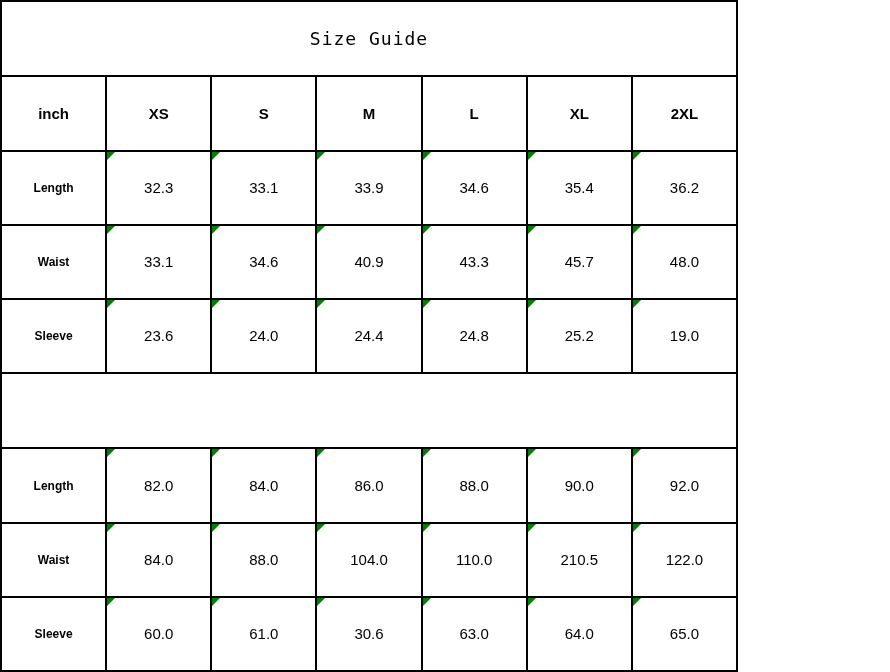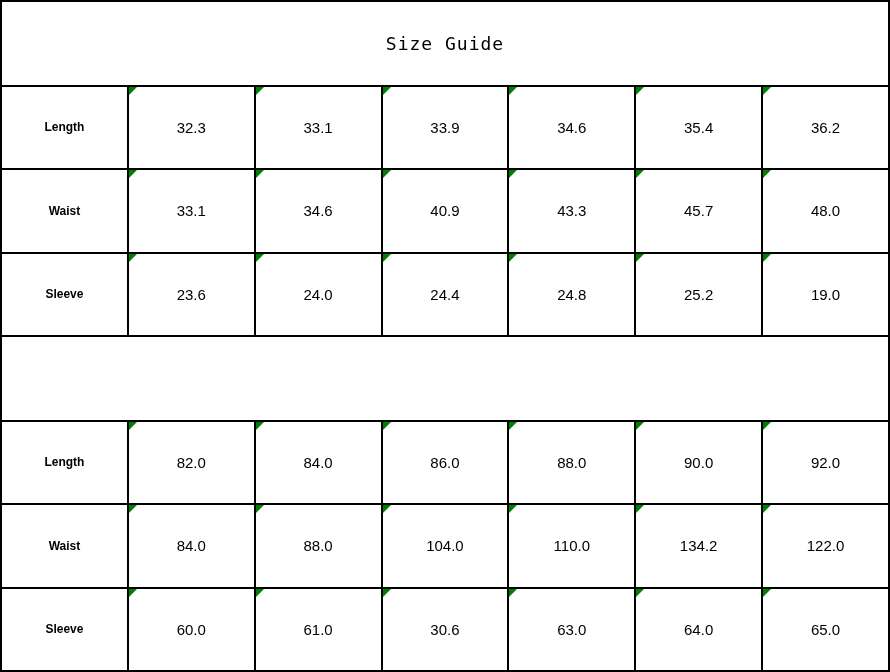--- a/index.html
+++ b/index.html
@@ -4,21 +4,21 @@
 <style>
   :root { --flag-green: #008000; --line: #000000; }
   * { box-sizing: border-box; }
   html, body { margin: 0; padding: 0; background: #ffffff; }
   .page {
     width: 890px;
     height: 672px;
     background: #ffffff;
   }
   table.size-guide {
-    width: 890px;
+    width: 738px;
     height: 672px;
     border-collapse: collapse;
     table-layout: fixed;
   }
   table.size-guide td {
     border: 2px solid var(--line);
     text-align: center;
     vertical-align: middle;
     position: relative;
     padding: 0;
@@ -69,20 +69,29 @@
 </head>
 <body>
 
 <div class="page">
   <table class="size-guide">
     <tbody>
         <tr>
       <td class="title-cell" colspan="7">Size Guide</td>
     </tr>
 
+    <tr>
+      <td class="unit-cell">inch</td>
+      <td class="size-cell">XS</td>
+      <td class="size-cell">S</td>
+      <td class="size-cell">M</td>
+      <td class="size-cell">L</td>
+      <td class="size-cell">XL</td>
+      <td class="size-cell">2XL</td>
+    </tr>
 
     <tr>
       <td class="label-cell">Length</td>
       <td class="value-cell"><span class="flag"></span><span>32.3</span></td>
       <td class="value-cell"><span class="flag"></span><span>33.1</span></td>
       <td class="value-cell"><span class="flag"></span><span>33.9</span></td>
       <td class="value-cell"><span class="flag"></span><span>34.6</span></td>
       <td class="value-cell"><span class="flag"></span><span>35.4</span></td>
       <td class="value-cell"><span class="flag"></span><span>36.2</span></td>
     </tr>
@@ -121,21 +130,21 @@
       <td class="value-cell"><span class="flag"></span><span>90.0</span></td>
       <td class="value-cell"><span class="flag"></span><span>92.0</span></td>
     </tr>
 
     <tr>
       <td class="label-cell">Waist</td>
       <td class="value-cell"><span class="flag"></span><span>84.0</span></td>
       <td class="value-cell"><span class="flag"></span><span>88.0</span></td>
       <td class="value-cell"><span class="flag"></span><span>104.0</span></td>
       <td class="value-cell"><span class="flag"></span><span>110.0</span></td>
-      <td class="value-cell"><span class="flag"></span><span>134.2</span></td>
+      <td class="value-cell"><span class="flag"></span><span>210.5</span></td>
       <td class="value-cell"><span class="flag"></span><span>122.0</span></td>
     </tr>
 
     <tr>
       <td class="label-cell">Sleeve</td>
       <td class="value-cell"><span class="flag"></span><span>60.0</span></td>
       <td class="value-cell"><span class="flag"></span><span>61.0</span></td>
       <td class="value-cell"><span class="flag"></span><span>30.6</span></td>
       <td class="value-cell"><span class="flag"></span><span>63.0</span></td>
       <td class="value-cell"><span class="flag"></span><span>64.0</span></td>

